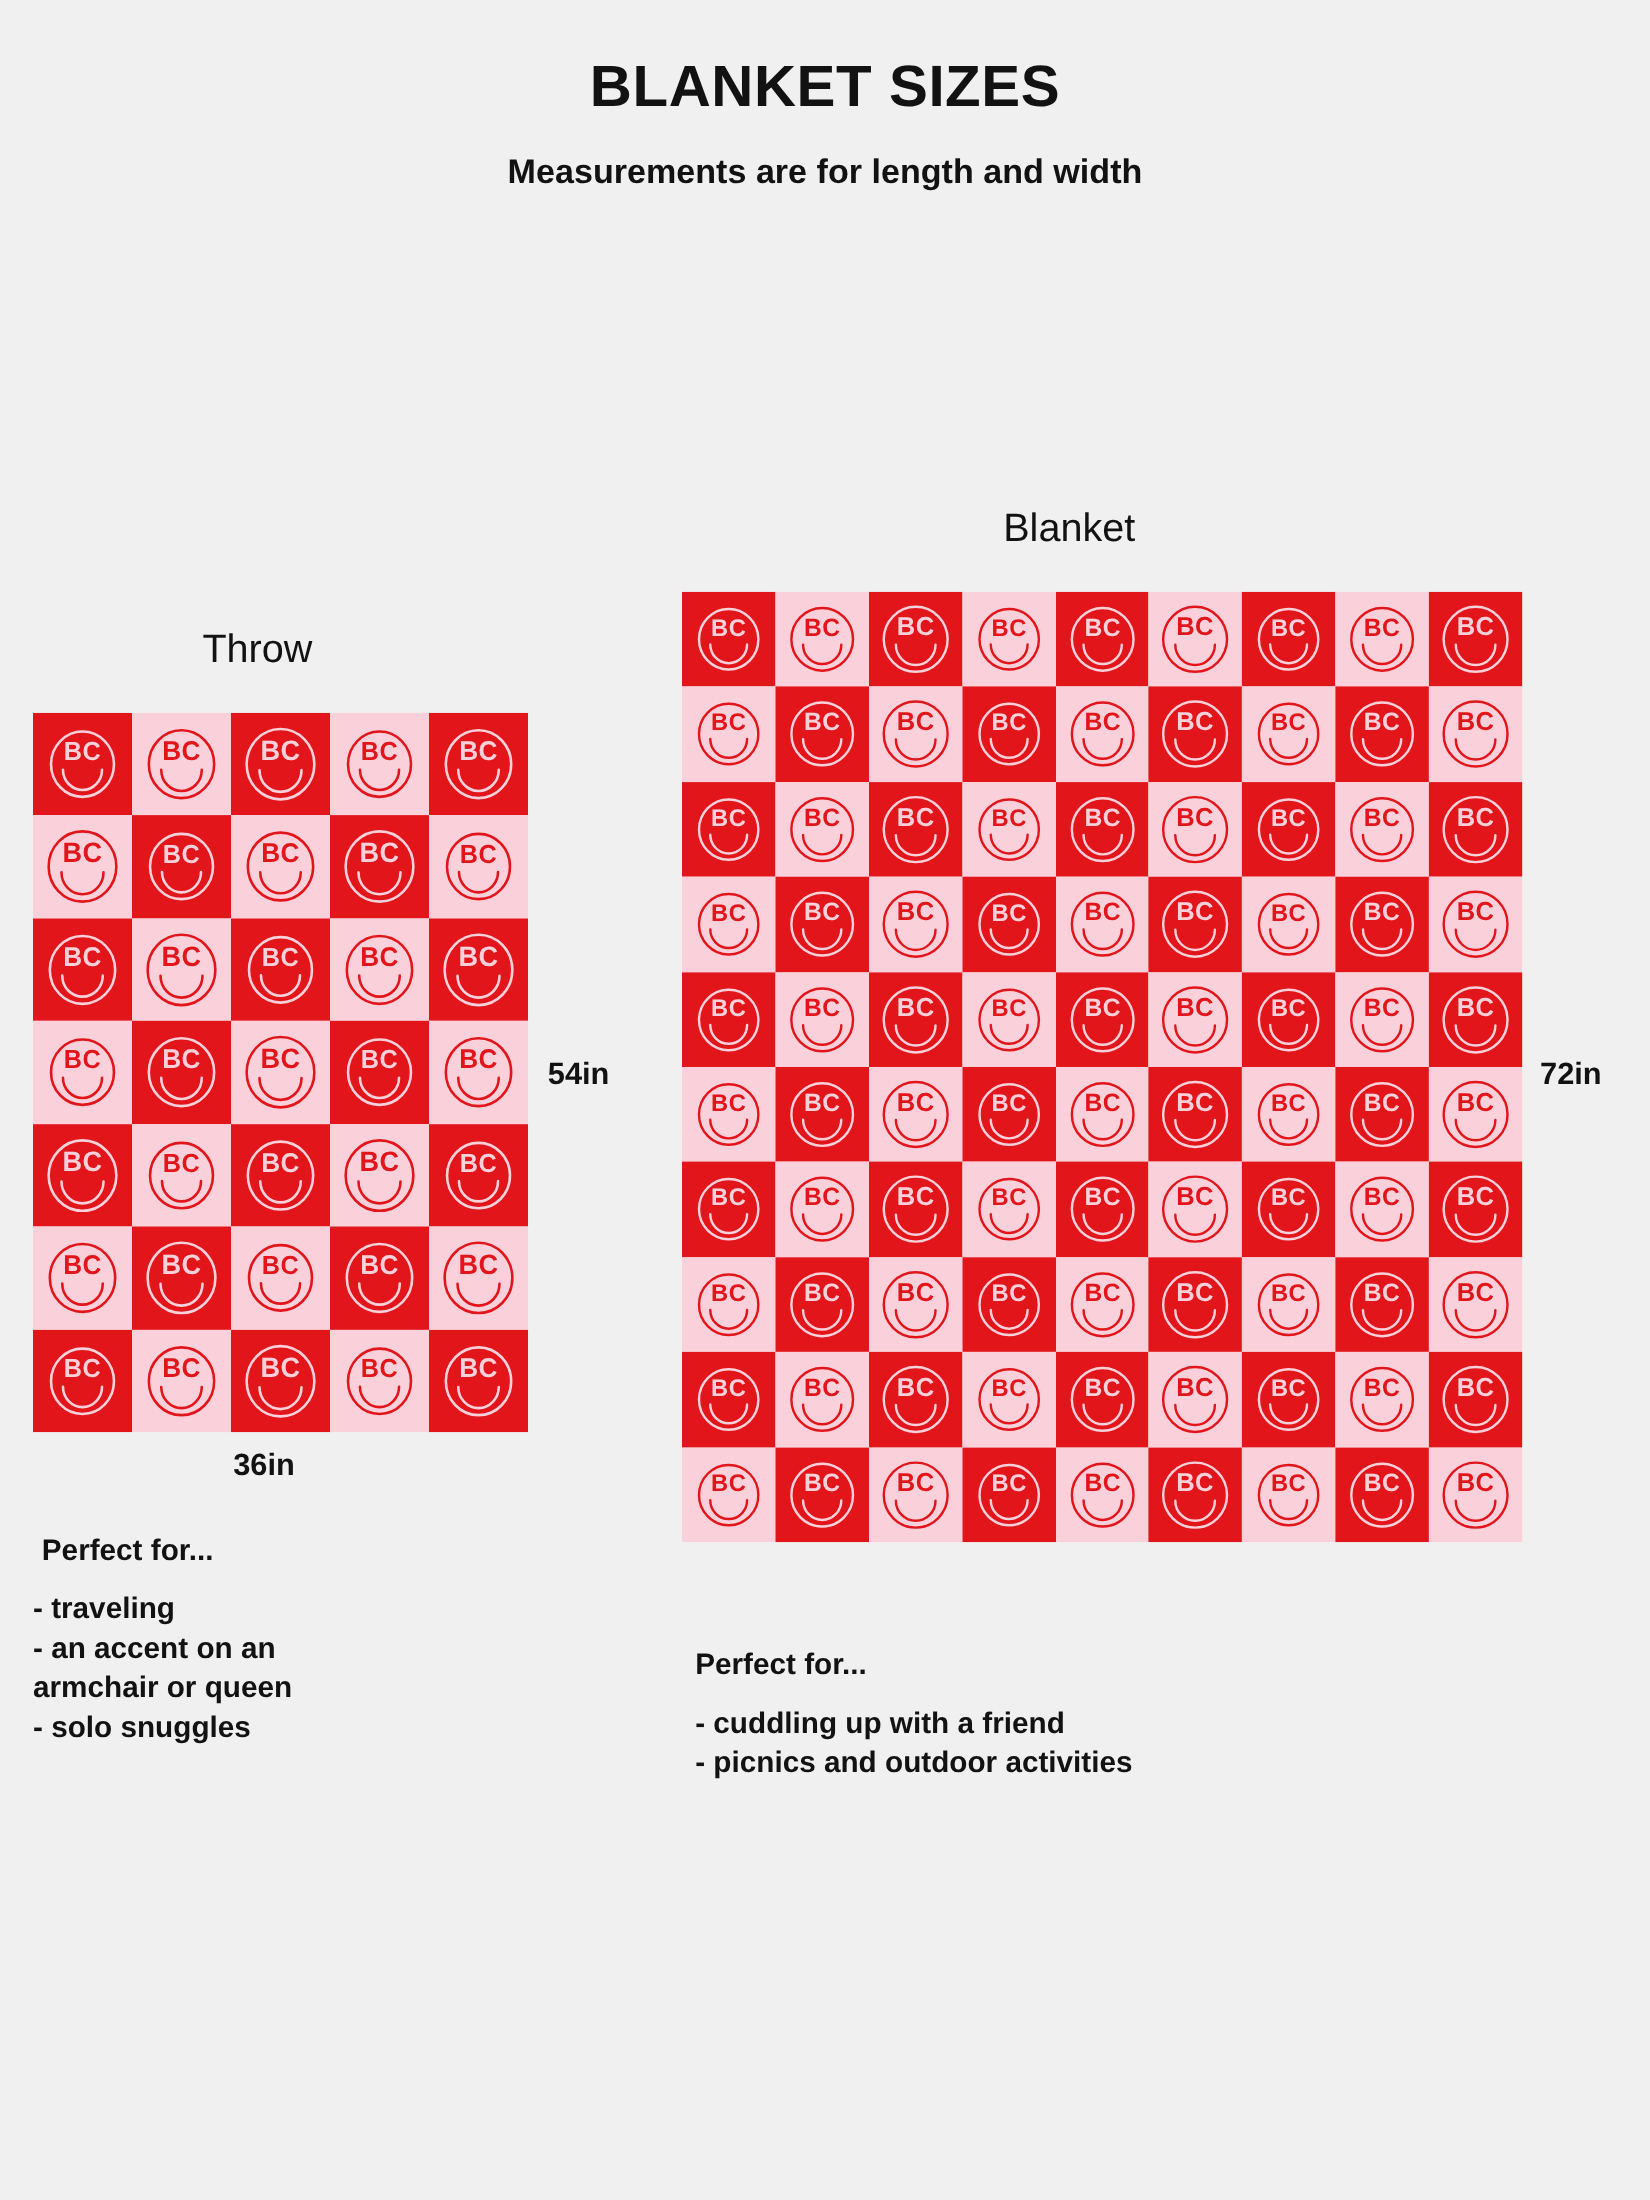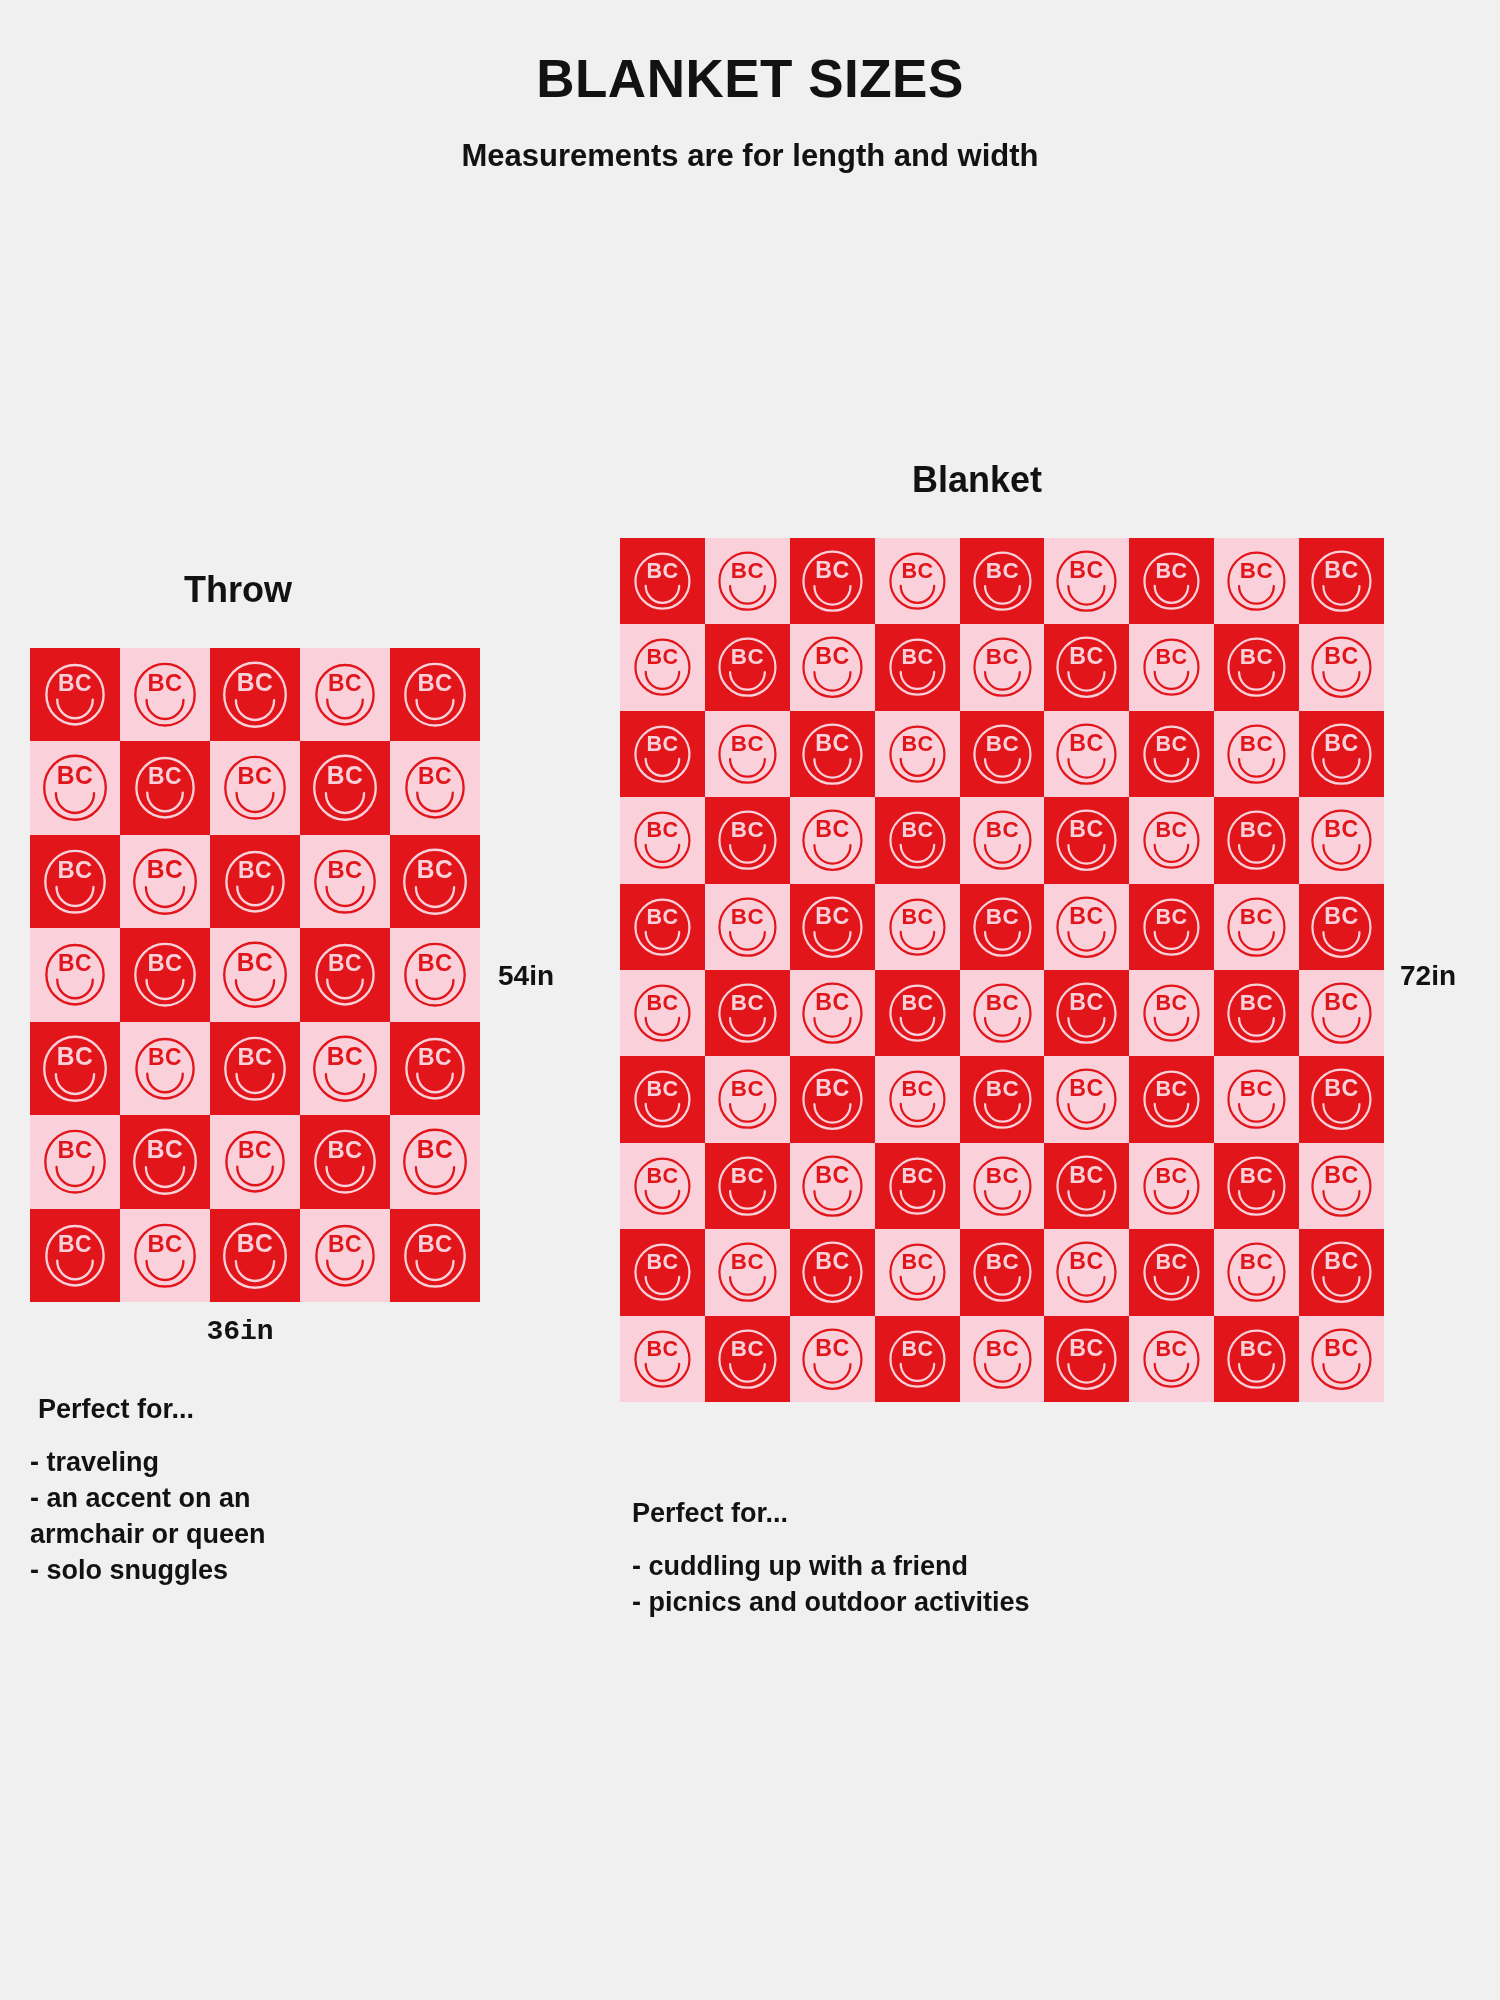--- a/index.html
+++ b/index.html
@@ -16,30 +16,30 @@
   .main-title{
     position:absolute; left:0; top:52px; width:1500px; text-align:center;
     font-size:53px; font-weight:bold; letter-spacing:0.5px; line-height:1;
   }
   .sub-title{
     position:absolute; left:0; top:140px; width:1500px; text-align:center;
     font-size:31px; font-weight:bold; line-height:1;
   }
 
   .size-label{
-    position:absolute; font-size:36px; font-weight:bold; line-height:1; white-space:nowrap;
+    position:absolute; font-size:36px; font-weight:normal; line-height:1; white-space:nowrap;
   }
   .throw-label{ left:184px; top:572px;text-align:right; }
   .blanket-label{ left:912px; top:462px; }
 
   .dim-label{
     position:absolute; font-size:28px; font-weight:bold; line-height:1; white-space:nowrap;
   }
   .throw-h{ left:498px; top:962px; }
-  .throw-w{ left:0px; top:1318px; width:480px; text-align:center;font-family:Liberation Mono, monospace; }
+  .throw-w{ left:0px; top:1318px; width:480px; text-align:center; }
   .blanket-h{ left:1400px; top:962px; }
   .blanket-w{ left:620px; top:1428px; width:760px; text-align:center; }
 
   
   .perfect{ position:absolute; }
   .perfect .head{
     font-size:27px; font-weight:bold; line-height:1; margin-bottom:22px; white-space:nowrap;
   }
   .perfect .li{
     font-size:27px; font-weight:bold; line-height:1.33; white-space:nowrap;

